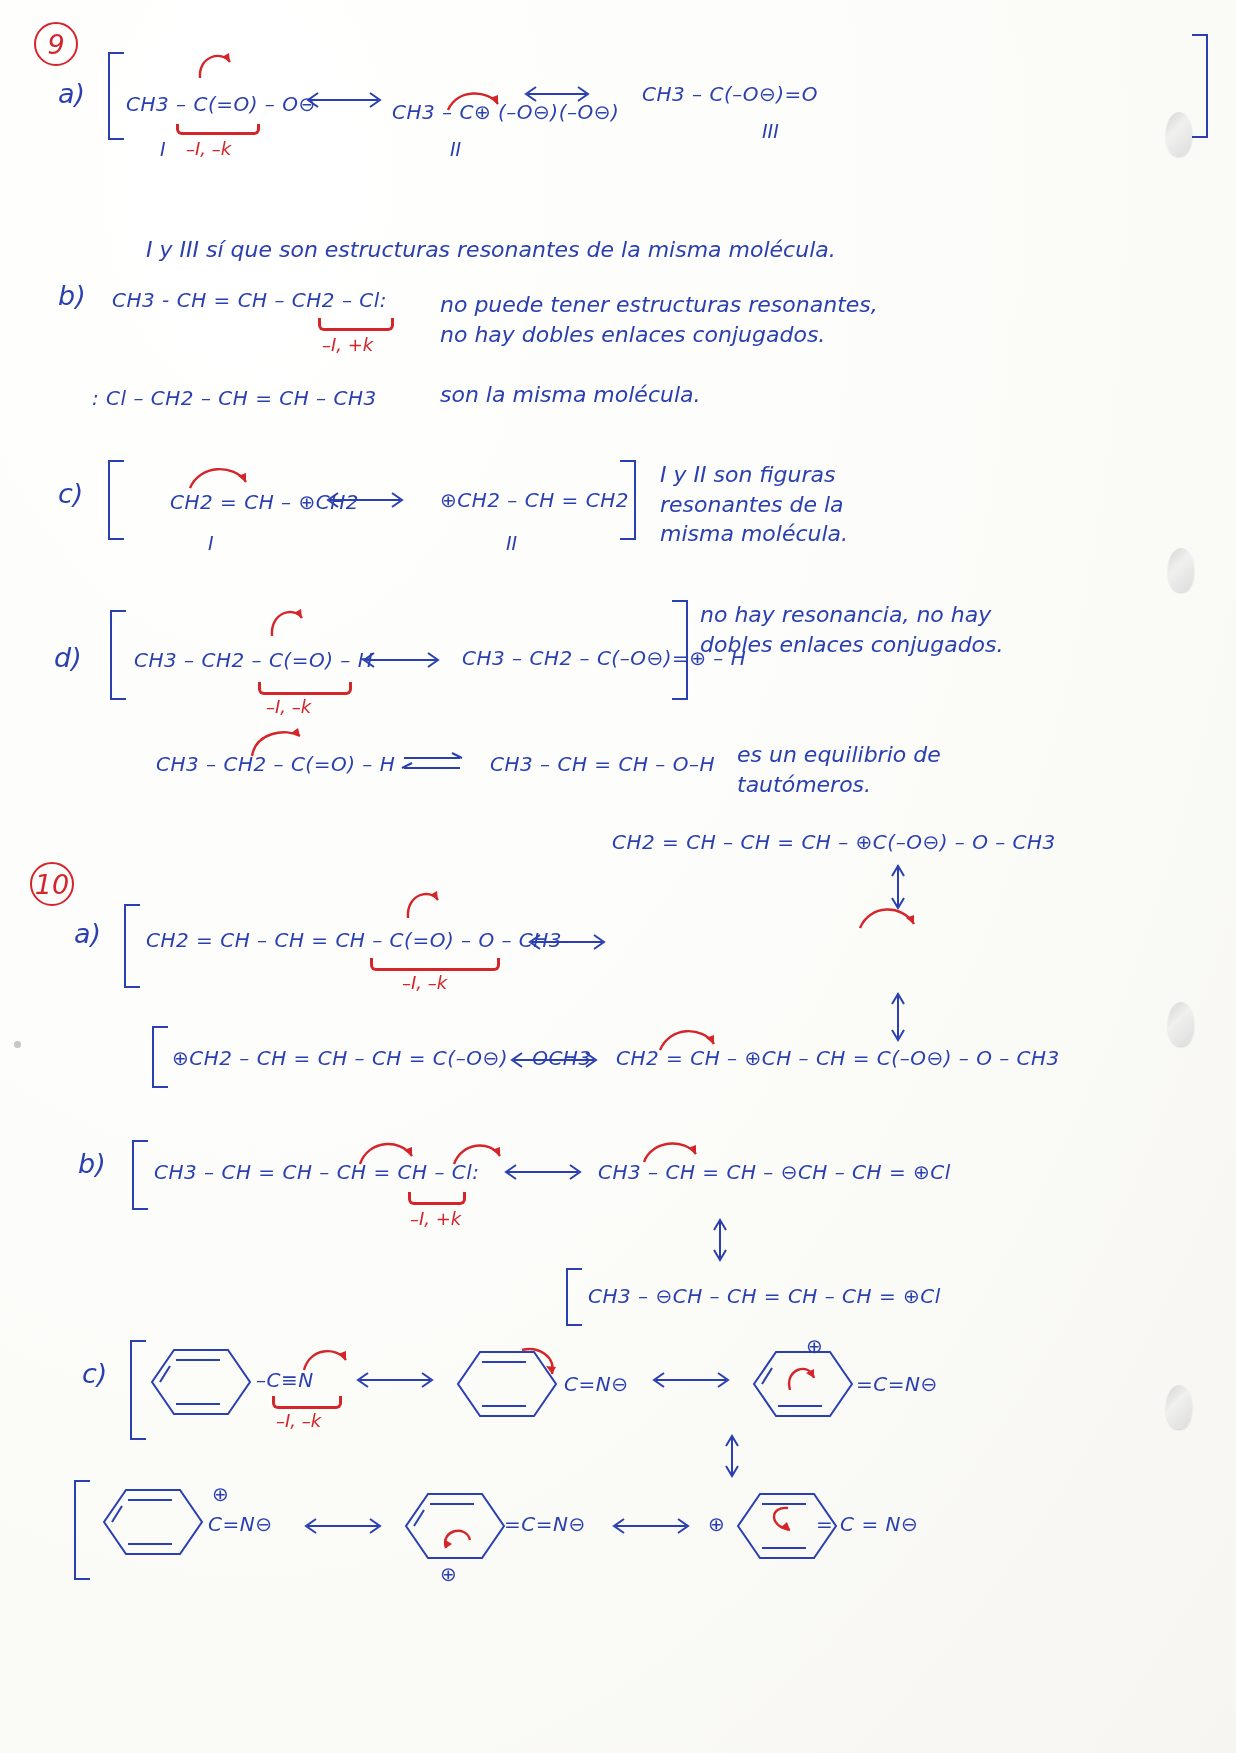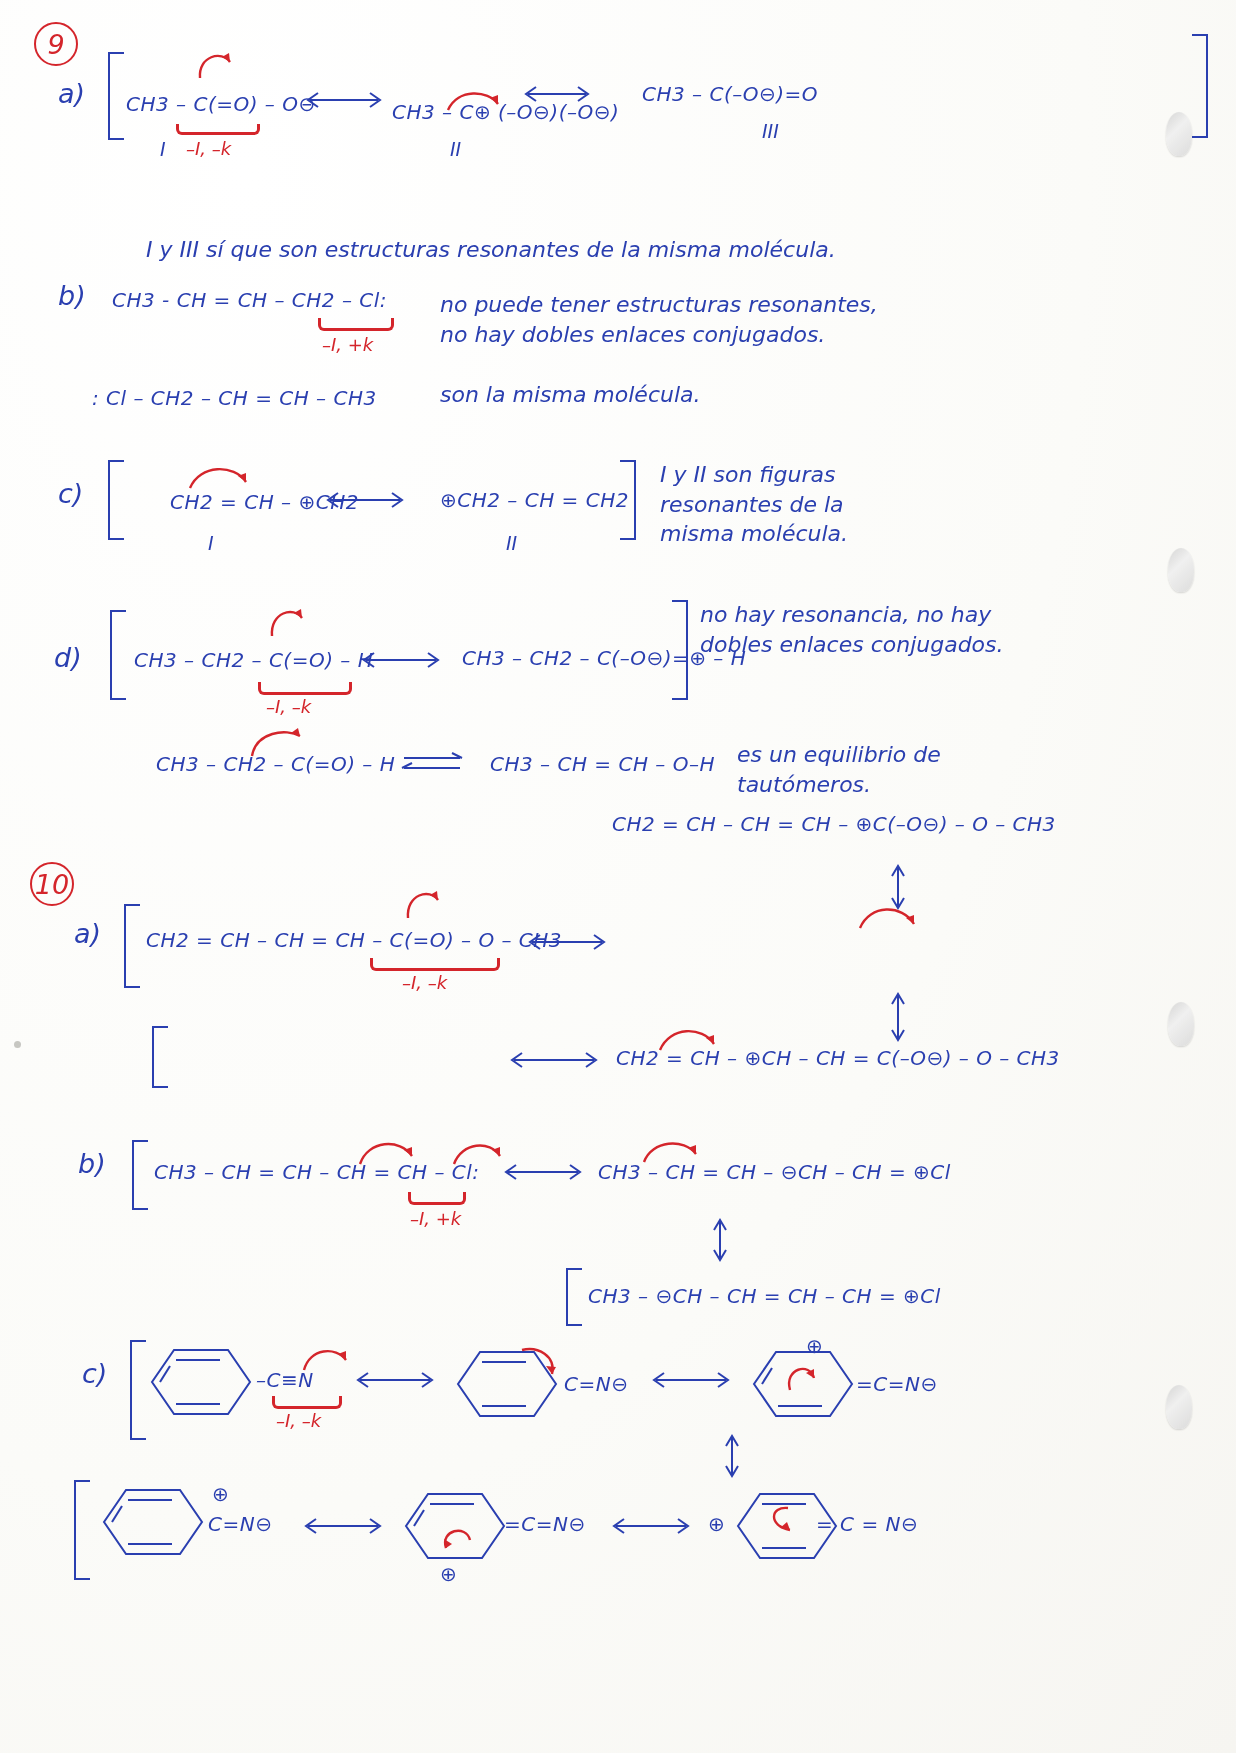--- a/index.html
+++ b/index.html
@@ -208,21 +208,21 @@
   <div class="formula" style="left:490px;top:752px;">CH3 – CH = CH – O–H</div>
   <svg class="arrowsvg" style="left:248px;top:726px;width:70px;height:36px;">
     <path d="M4,30 C8,6 38,2 52,10" fill="none" stroke="#d4252b" stroke-width="2.4"></path>
     <polygon points="52,10 43,7 50,2" fill="#d4252b"></polygon>
   </svg>
   <div class="text" style="left:706px;top:740px;margin-left:31px;">es un equilibrio de
 tautómeros.</div>
 
   <div class="num" style="left:30px;top:862px;">10</div>
 
-  <div class="formula" style="left:612px;top:812px;">CH2 = CH – CH = CH – ⊕C(–O⊖) – O – CH3</div>
+  <div class="formula" style="left:612px;top:830px;">CH2 = CH – CH = CH – ⊕C(–O⊖) – O – CH3</div>
 
   <svg class="arrowsvg" style="left:884px;top:862px;width:30px;height:50px;">
     <line x1="14" y1="6" x2="14" y2="44" stroke="#2a3fb0" stroke-width="2"></line>
     <polyline points="8,14 14,4 20,14" fill="none" stroke="#2a3fb0" stroke-width="2"></polyline>
     <polyline points="8,36 14,46 20,36" fill="none" stroke="#2a3fb0" stroke-width="2"></polyline>
   </svg>
 
   <div class="label" style="left:74px;top:918px;">a)</div>
   <div class="bracket" style="left:124px;top:904px;height:80px;"></div>
 
@@ -244,20 +244,21 @@
     <polygon points="58,22 50,16 58,13" fill="#d4252b"></polygon>
   </svg>
 
   <svg class="arrowsvg" style="left:884px;top:990px;width:30px;height:54px;">
     <line x1="14" y1="6" x2="14" y2="48" stroke="#2a3fb0" stroke-width="2"></line>
     <polyline points="8,14 14,4 20,14" fill="none" stroke="#2a3fb0" stroke-width="2"></polyline>
     <polyline points="8,40 14,50 20,40" fill="none" stroke="#2a3fb0" stroke-width="2"></polyline>
   </svg>
 
   <div class="bracket" style="left:152px;top:1026px;height:58px;"></div>
+  <div class="formula" style="left:172px;top:1046px;">⊕CH2 – CH = CH – CH = C(–O⊖) – OCH3</div>
   <svg class="arrowsvg" style="left:506px;top:1048px;width:100px;height:24px;">
     <line x1="8" y1="12" x2="88" y2="12" stroke="#2a3fb0" stroke-width="2"></line>
     <polyline points="16,5 6,12 16,19" fill="none" stroke="#2a3fb0" stroke-width="2"></polyline>
     <polyline points="80,5 90,12 80,19" fill="none" stroke="#2a3fb0" stroke-width="2"></polyline>
   </svg>
   <div class="formula" style="left:616px;top:1046px;">CH2 = CH – ⊕CH – CH = C(–O⊖) – O – CH3</div>
   <svg class="arrowsvg" style="left:656px;top:1022px;width:70px;height:36px;">
     <path d="M4,28 C14,4 46,4 58,22" fill="none" stroke="#d4252b" stroke-width="2.4"></path>
     <polygon points="58,22 50,16 58,13" fill="#d4252b"></polygon>
   </svg>

